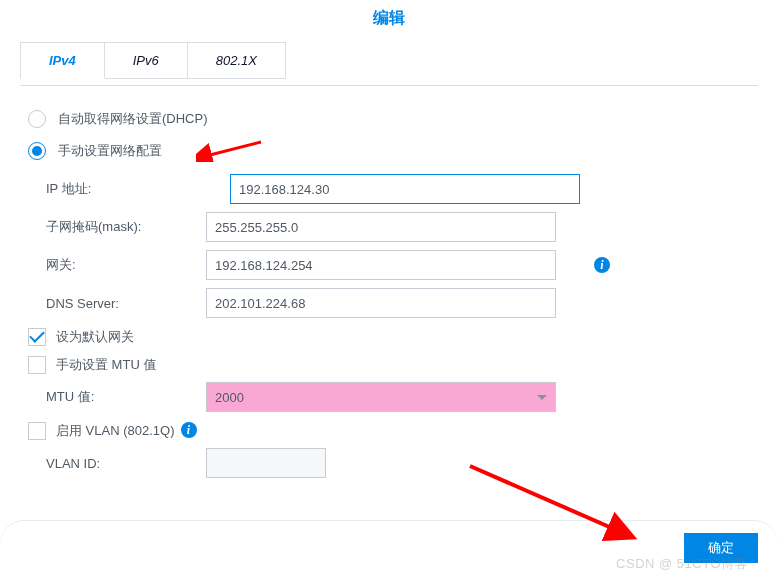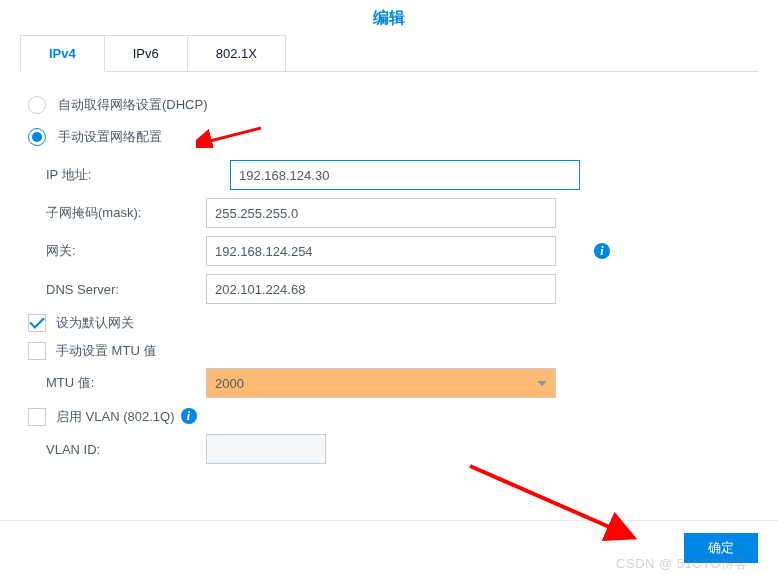--- a/index.html
+++ b/index.html
@@ -20,21 +20,22 @@
     }
     .title {
       text-align: center;
       color: #0086e5;
       font-weight: bold;
       font-size: 16px;
       padding: 8px 0 6px 0;
     }
     .tabs {
       display: flex;
-      margin: 0 20px;
+      margin: 7px 20px;
+      font-style: italic;
     }
     .tab {
       padding: 10px 28px;
       border: 1px solid #d9dee4;
       background: #fff;
       cursor: pointer;
       color: #0f172a;
       margin-right: -1px;
       font-size: 13px;
     }
@@ -127,21 +128,21 @@
       width: 12px; height: 6px;
       border-left: 2px solid #0086e5;
       border-bottom: 2px solid #0086e5;
       transform: rotate(-45deg);
       margin-top: -4px;
     }
     .select-wrap {
       width: 350px;
       height: 30px;
       border: 1px solid #c6ccd3;
-      background: #fdba74;
+      background: #f9a8d4;
       display: flex;
       align-items: center;
       justify-content: space-between;
       padding: 0 8px;
       cursor: pointer;
     }
     .chevron {
       width: 0; height: 0;
       border-left: 5px solid transparent;
       border-right: 5px solid transparent;
@@ -166,20 +167,21 @@
       position: absolute;
       left: 542px;
     }
     .footer {
       border-top: 1px solid #e6eaee;
       padding: 12px 20px;
       display: flex;
       justify-content: flex-end;
       gap: 8px;
       position: relative;
+      border-radius: 24px;
     }
     .btn {
       min-width: 74px;
       height: 30px;
       border: 1px solid #c6ccd3;
       background: #fff;
       cursor: pointer;
       font-size: 13px;
       color: #505a64;
       padding: 0 16px;

